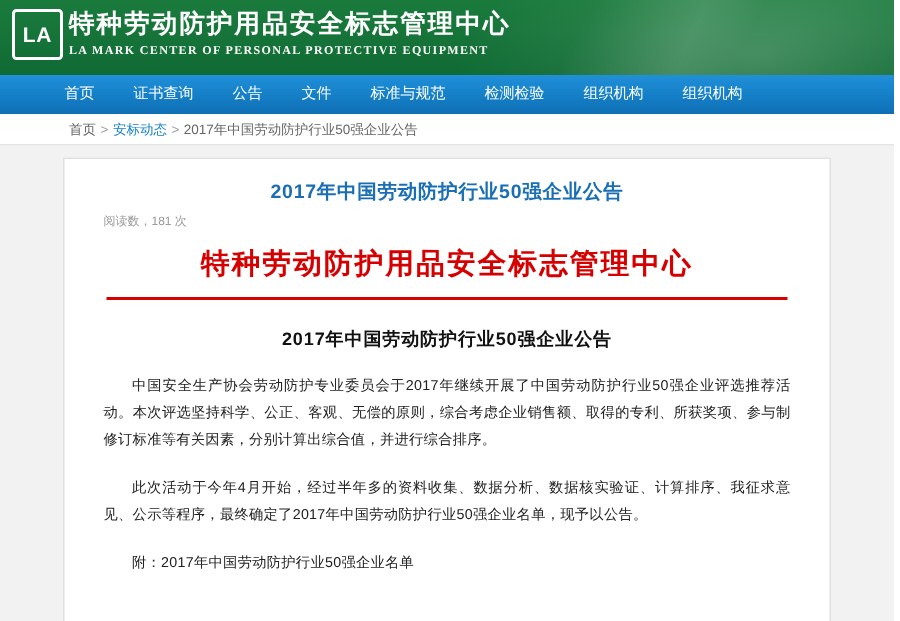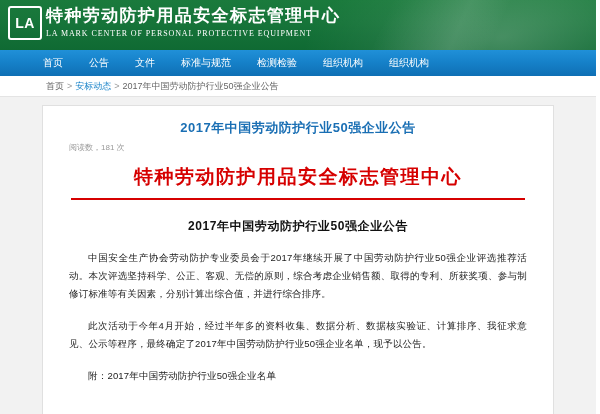--- a/index.html
+++ b/index.html
@@ -74,20 +74,21 @@
     line-height: 22px;
     white-space: nowrap;
   }
   .title-en {
     color: #ffffff;
     font-size: 8px;
     letter-spacing: 0.9px;
     line-height: 14px;
     white-space: nowrap;
     font-family: "Liberation Serif", serif;
+    font-weight: bold;
   }
 
   
   .navbar {
     height: 26px;
     background: linear-gradient(to bottom, #2090d8 0%, #1580c8 50%, #0f6fb4 100%);
     display: flex;
     align-items: stretch;
     padding-left: 30px;
     box-sizing: border-box;
@@ -210,20 +211,21 @@
     <div class="header-swoosh2"></div>
     <div class="logo-badge">LA</div>
     <div class="title-block">
       <div class="title-cn">特种劳动防护用品安全标志管理中心</div>
       <div class="title-en">LA MARK CENTER OF PERSONAL PROTECTIVE EQUIPMENT</div>
     </div>
   </div>
 
   <div class="navbar">
     <div class="nav-item">首页</div>
+    <div class="nav-item">证书查询</div>
     <div class="nav-item">公告</div>
     <div class="nav-item">文件</div>
     <div class="nav-item">标准与规范</div>
     <div class="nav-item">检测检验</div>
     <div class="nav-item">组织机构</div>
     <div class="nav-item">组织机构</div>
   </div>
 
   <div class="breadcrumb">
     <a>首页</a>

